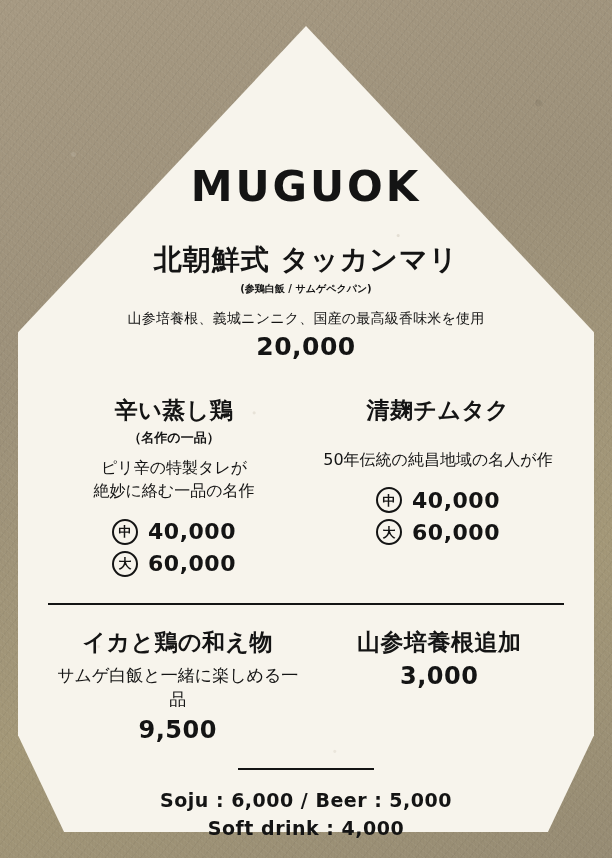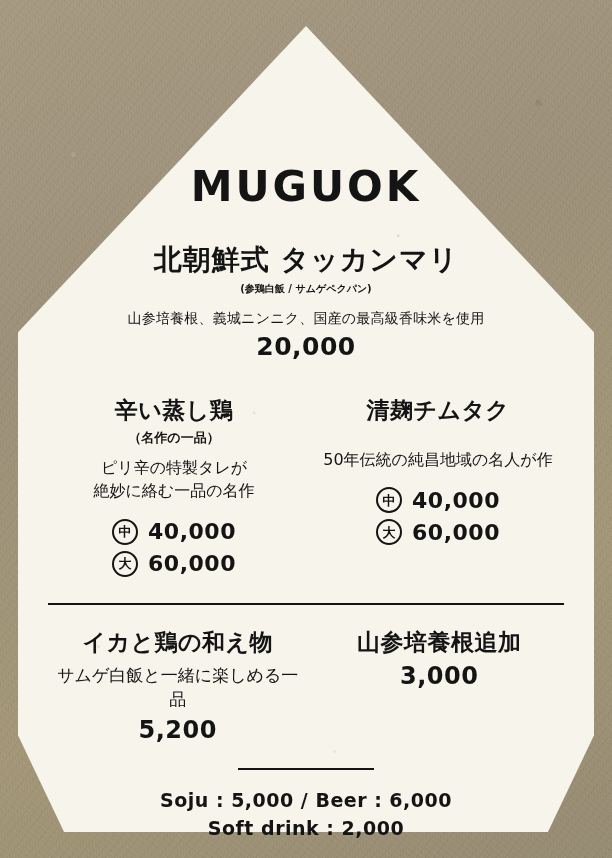--- a/index.html
+++ b/index.html
@@ -263,31 +263,31 @@
 
     </div>
 
     <div class="rule"></div>
 
     <div class="two-col lower">
 
       <div class="col">
         <div class="col-title">イカと鶏の和え物</div>
         <div class="col-desc">サムゲ白飯と一緒に楽しめる一品</div>
-        <div class="col-price">5,200</div>
+        <div class="col-price">9,500</div>
       </div>
 
       <div class="col">
         <div class="col-title">山参培養根追加</div>
         <div class="col-price">3,000</div>
       </div>
 
     </div>
 
     <div class="rule-short"></div>
 
     <div class="drinks">
-      <div>Soju : 5,000  /  Beer : 6,000</div>
-      <div>Soft drink : 2,000</div>
+      <div>Soju : 6,000  /  Beer : 5,000</div>
+      <div>Soft drink : 4,000</div>
     </div>
 
   </div>
 </div>
 
 </body></html>

